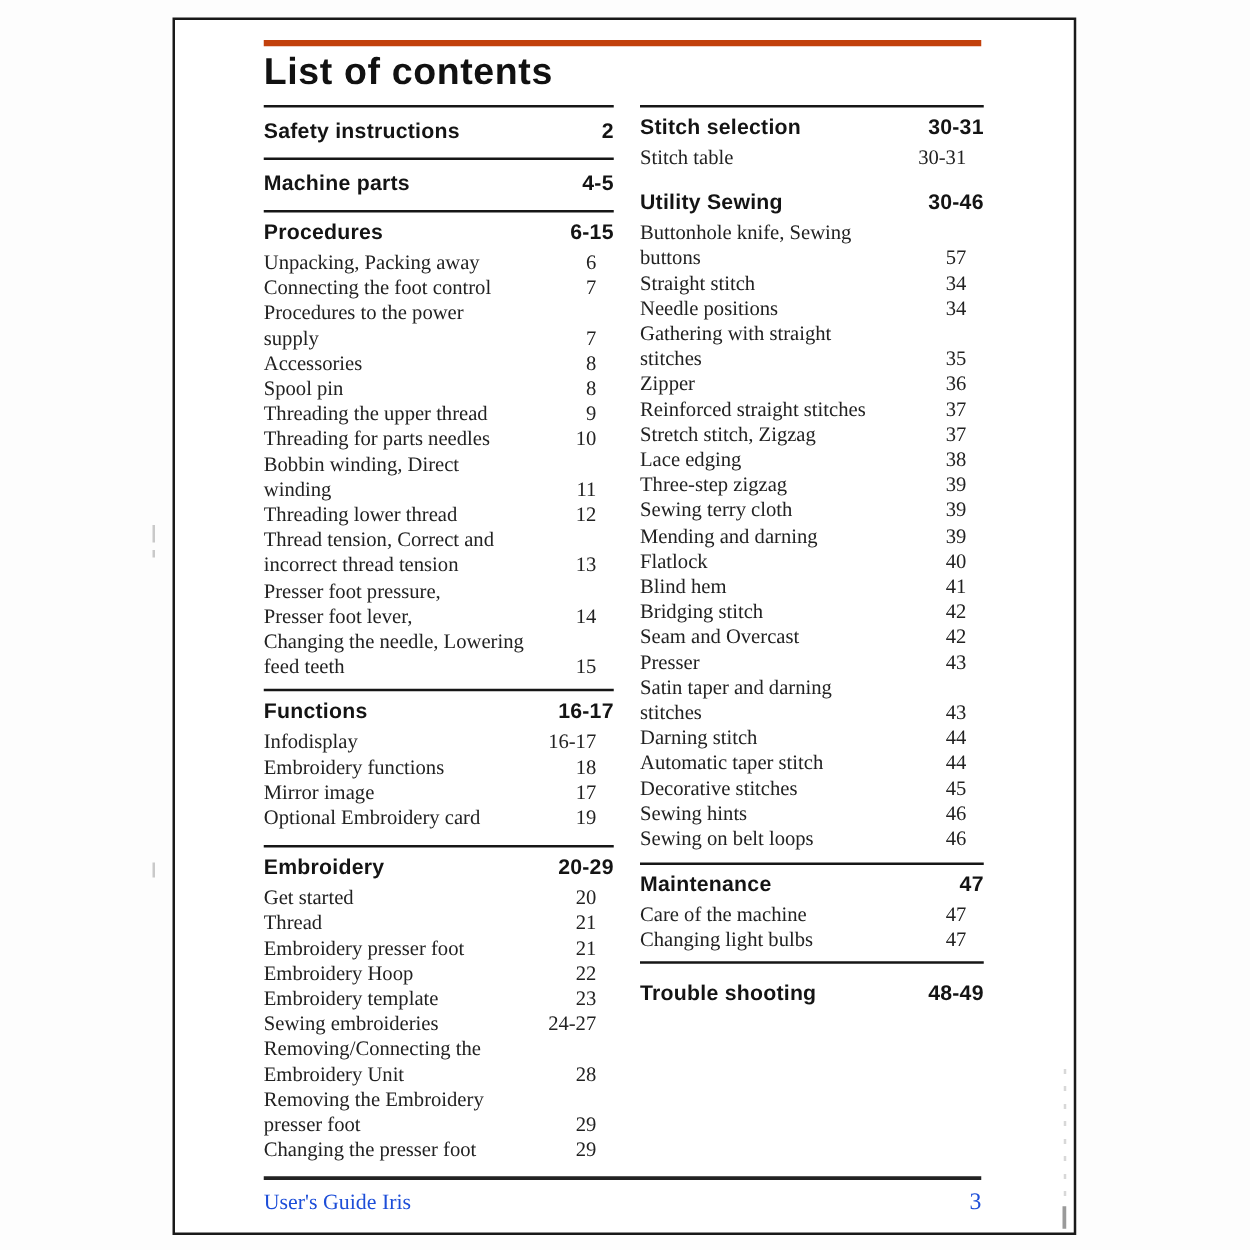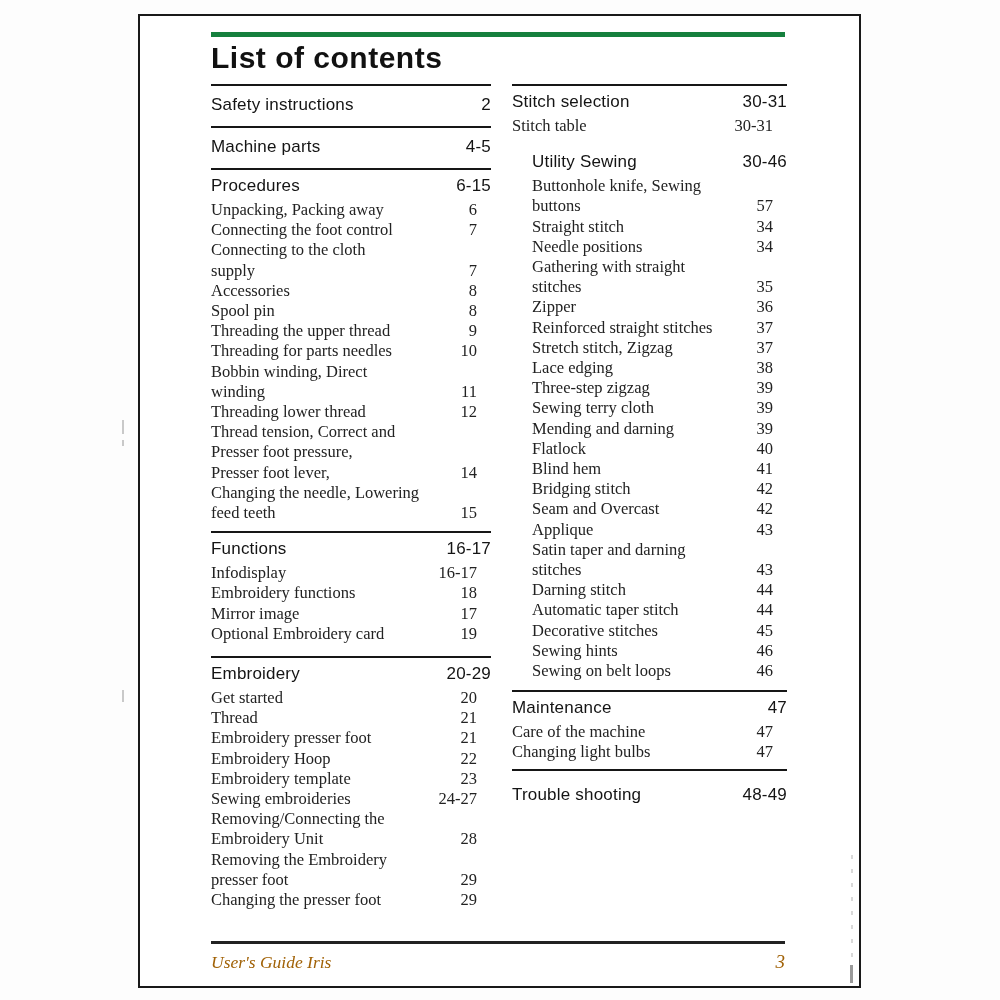--- a/index.html
+++ b/index.html
@@ -7,57 +7,57 @@
     width:1000px;height:1000px;position:relative;
     background:#fdfdfd;overflow:hidden;
     font-family:"Liberation Serif",serif;color:#1a1a1a;
   }
   .frame{
     position:absolute;left:138px;top:14px;width:719px;height:970px;
     border:2px solid #191919;background:#fff;
   }
   .title-block{
     position:absolute;left:211px;top:32px;width:574px;
-    border-top:5px solid #15803d;padding-top:4px;
+    border-top:5px solid #c2410c;padding-top:4px;
   }
   .title-block h1{
     margin:0;font-family:"Liberation Sans",sans-serif;font-weight:bold;
     font-size:30px;line-height:34px;letter-spacing:0.5px;color:#111;
   }
   .col{position:absolute;top:84px;}
   .cL{left:211px;width:280px;}
   .cR{left:512px;width:275px;}
   .section{border-top:2px solid #161616;}
   .section.no-rule{border-top:none;}
   .h-row{
     display:flex;justify-content:space-between;align-items:baseline;
-    font-family:"Liberation Sans",sans-serif;font-weight:normal;
+    font-family:"Liberation Sans",sans-serif;font-weight:bold;
     font-size:17px;line-height:24px;letter-spacing:0.2px;color:#141414;
   }
   .rows{margin-top:2px;}
   .row{
     display:flex;justify-content:space-between;
     font-size:16.5px;line-height:20.2px;padding-right:14px;color:#222;
   }
   .row .t,.row .p{white-space:nowrap;}
   
   .cL .s0,.cL .s1{padding:7px 0 9px;}
   .cL .s2{padding:4px 0 8px;}
   .cL .s3{padding:4px 0 12px;}
   .cL .s4{padding:4px 0 0;}
   .cR .s0{padding:4px 0 0;}
-  .cR .s1{margin-top:14px;padding:0 0 9px;margin-left:20px;}
+  .cR .s1{margin-top:14px;padding:0 0 9px;}
   .cR .s2{padding:4px 0 6px;text-align:right;}
   .cR .s3{padding:12px 0 10px;}
   .cR .s4{padding:12px 0 0;}
   .footer{
     position:absolute;left:211px;top:941px;width:574px;
     border-top:3px solid #222;padding-top:7px;
     display:flex;justify-content:space-between;align-items:baseline;
-    font-style:italic;font-size:17.5px;color:#a16207;
+    font-size:17.5px;color:#1d4ed8;
   }
   .footer .pn{font-size:19px;}
   
   .art{position:absolute;background:#c9c9c9;}
   .art.a1{left:122px;top:420px;width:2px;height:14px;}
   .art.a2{left:122px;top:440px;width:2px;height:6px;}
   .art.a3{left:122px;top:690px;width:2px;height:12px;}
   .art.a4{left:851px;top:855px;width:2px;height:112px;background:repeating-linear-gradient(#d8d8d8 0 4px,transparent 4px 14px);}
   .art.a5{left:850px;top:965px;width:3px;height:18px;background:#9a9a9a;}
 </style>
@@ -91,21 +91,21 @@
       <div class="rows">
         <div class="row">
           <span class="t">Unpacking, Packing away</span>
           <span class="p">6</span>
         </div>
         <div class="row">
           <span class="t">Connecting the foot control</span>
           <span class="p">7</span>
         </div>
         <div class="row">
-          <span class="t">Connecting to the cloth</span>
+          <span class="t">Procedures to the power</span>
           <span class="p"></span>
         </div>
         <div class="row">
           <span class="t">supply</span>
           <span class="p">7</span>
         </div>
         <div class="row">
           <span class="t">Accessories</span>
           <span class="p">8</span>
         </div>
@@ -129,20 +129,24 @@
           <span class="t">winding</span>
           <span class="p">11</span>
         </div>
         <div class="row">
           <span class="t">Threading lower thread</span>
           <span class="p">12</span>
         </div>
         <div class="row">
           <span class="t">Thread tension, Correct and</span>
           <span class="p"></span>
+        </div>
+        <div class="row">
+          <span class="t">incorrect thread tension</span>
+          <span class="p">13</span>
         </div>
         <div class="row">
           <span class="t">Presser foot pressure,</span>
           <span class="p"></span>
         </div>
         <div class="row">
           <span class="t">Presser foot lever,</span>
           <span class="p">14</span>
         </div>
         <div class="row">
@@ -313,21 +317,21 @@
         </div>
         <div class="row">
           <span class="t">Bridging stitch</span>
           <span class="p">42</span>
         </div>
         <div class="row">
           <span class="t">Seam and Overcast</span>
           <span class="p">42</span>
         </div>
         <div class="row">
-          <span class="t">Applique</span>
+          <span class="t">Presser</span>
           <span class="p">43</span>
         </div>
         <div class="row">
           <span class="t">Satin taper and darning</span>
           <span class="p"></span>
         </div>
         <div class="row">
           <span class="t">stitches</span>
           <span class="p">43</span>
         </div>

